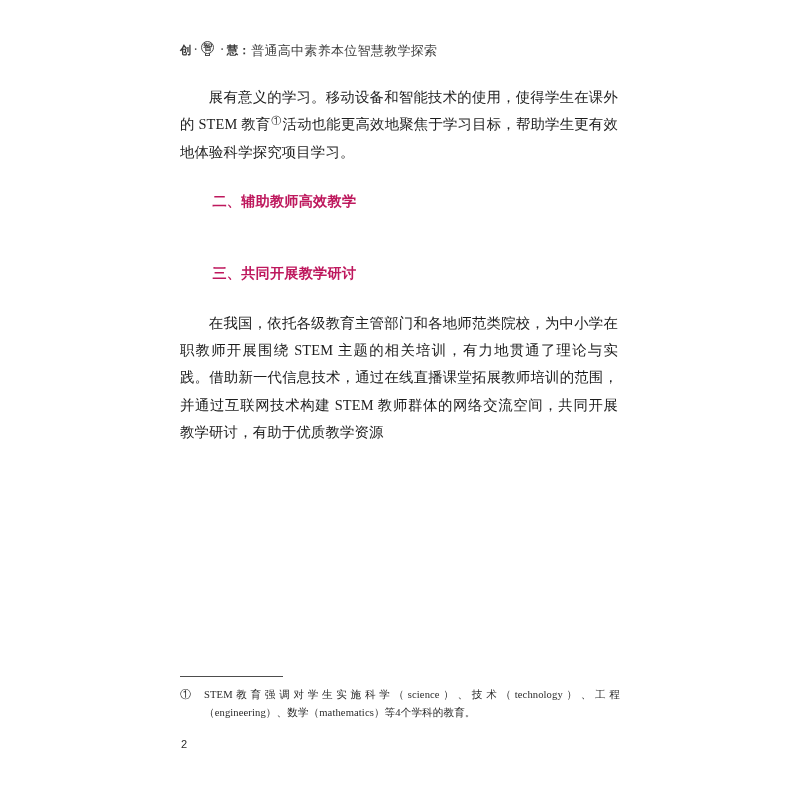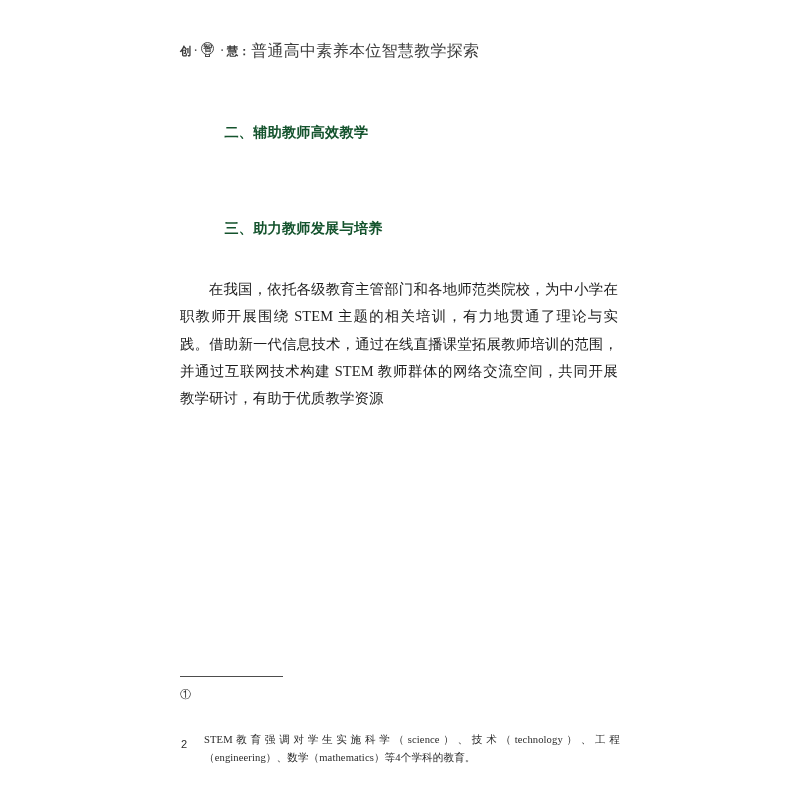--- a/index.html
+++ b/index.html
@@ -89,21 +89,21 @@
     position: absolute;
     left: 4.0px;
     top: 14.3px;
     width: 5.2px;
     height: 0;
     border-top: 1.1px solid #4a4a4a;
     box-sizing: border-box;
   }
   .header-title {
     font-family: "Liberation Sans", "DejaVu Sans", sans-serif;
-    font-size: 16px;
+    font-size: 13px;
     font-weight: normal;
     color: #3f3f3f;
     margin-left: 1px;
     letter-spacing: 0.3px;
   }
 
   
   .content {
     position: absolute;
     left: 180px;
@@ -117,26 +117,26 @@
     line-height: 27.3px;
     text-align: justify;
     text-justify: inter-ideograph;
     text-indent: 2em;
     color: #1c1c1c;
     letter-spacing: 0.15px;
   }
   p.para + p.para { margin-top: 0; }
 
   h2.heading {
-    margin: 16px;
-    font-family: Liberation Sans, sans-serif;
+    margin: 4px;
+    font-family: Liberation Mono, monospace;
     font-size: 14.2px;
     font-weight: bold;
     line-height: 27px;
-    color: #14532d;
+    color: #be185d;
     text-indent: 2em;
     letter-spacing: 0.2px;
   }
 
   .gap-before-heading { height: 19px; }
   .gap-after-heading  { height: 18px; }
 
   sup.fn {
     font-size: 10px;
     vertical-align: super;
@@ -168,21 +168,20 @@
     flex: 0 0 auto;
     width: 24px;
     font-size: 11px;
     line-height: 17.5px;
   }
   .footnote-text {
     flex: 1 1 auto;
     text-align: justify;
     text-justify: inter-ideograph;
     letter-spacing: 0.1px;
-    margin-top: 45px;
   }
 
   
   .folio {
     position: absolute;
     left: 181px;
     top: 738px;
     font-family: "Liberation Sans", "DejaVu Sans", sans-serif;
     font-size: 11px;
     color: #2b2b2b;
@@ -204,28 +203,29 @@
       </span>
       <span class="brand-dot">·</span>
       <span class="brand-char"><span>慧</span></span>
       <span class="brand-char">：</span>
     </span>
     <span class="header-title">普通高中素养本位智慧教学探索</span>
   </div>
 
   <div class="content">
 
+    <p class="para"><span>展有意义的学习。移动设备和智能技术的使用，使得学生在课外的 STEM 教育</span><sup class="fn">①</sup><span>活动也能更高效地聚焦于学习目标，帮助学生更有效地体验科学探究项目学习。</span></p>
 
     <div class="gap-before-heading"></div>
     <h2 class="heading">二、辅助教师高效教学</h2>
     <div class="gap-after-heading"></div>
 
 
     <div class="gap-before-heading"></div>
-    <h2 class="heading">三、助力教师发展与培养</h2>
+    <h2 class="heading">三、共同开展教学研讨</h2>
     <div class="gap-after-heading"></div>
 
     <p class="para">在我国，依托各级教育主管部门和各地师范类院校，为中小学在职教师开展围绕 STEM 主题的相关培训，有力地贯通了理论与实践。借助新一代信息技术，通过在线直播课堂拓展教师培训的范围，并通过互联网技术构建 STEM 教师群体的网络交流空间，共同开展教学研讨，有助于优质教学资源</p>
 
   </div>
 
   <div class="footnote-rule"></div>
   <div class="footnote">
     <span class="footnote-marker">①</span>
     <span class="footnote-text">STEM教育强调对学生实施科学（science）、技术（technology）、工程（engineering）、数学（mathematics）等4个学科的教育。</span>

